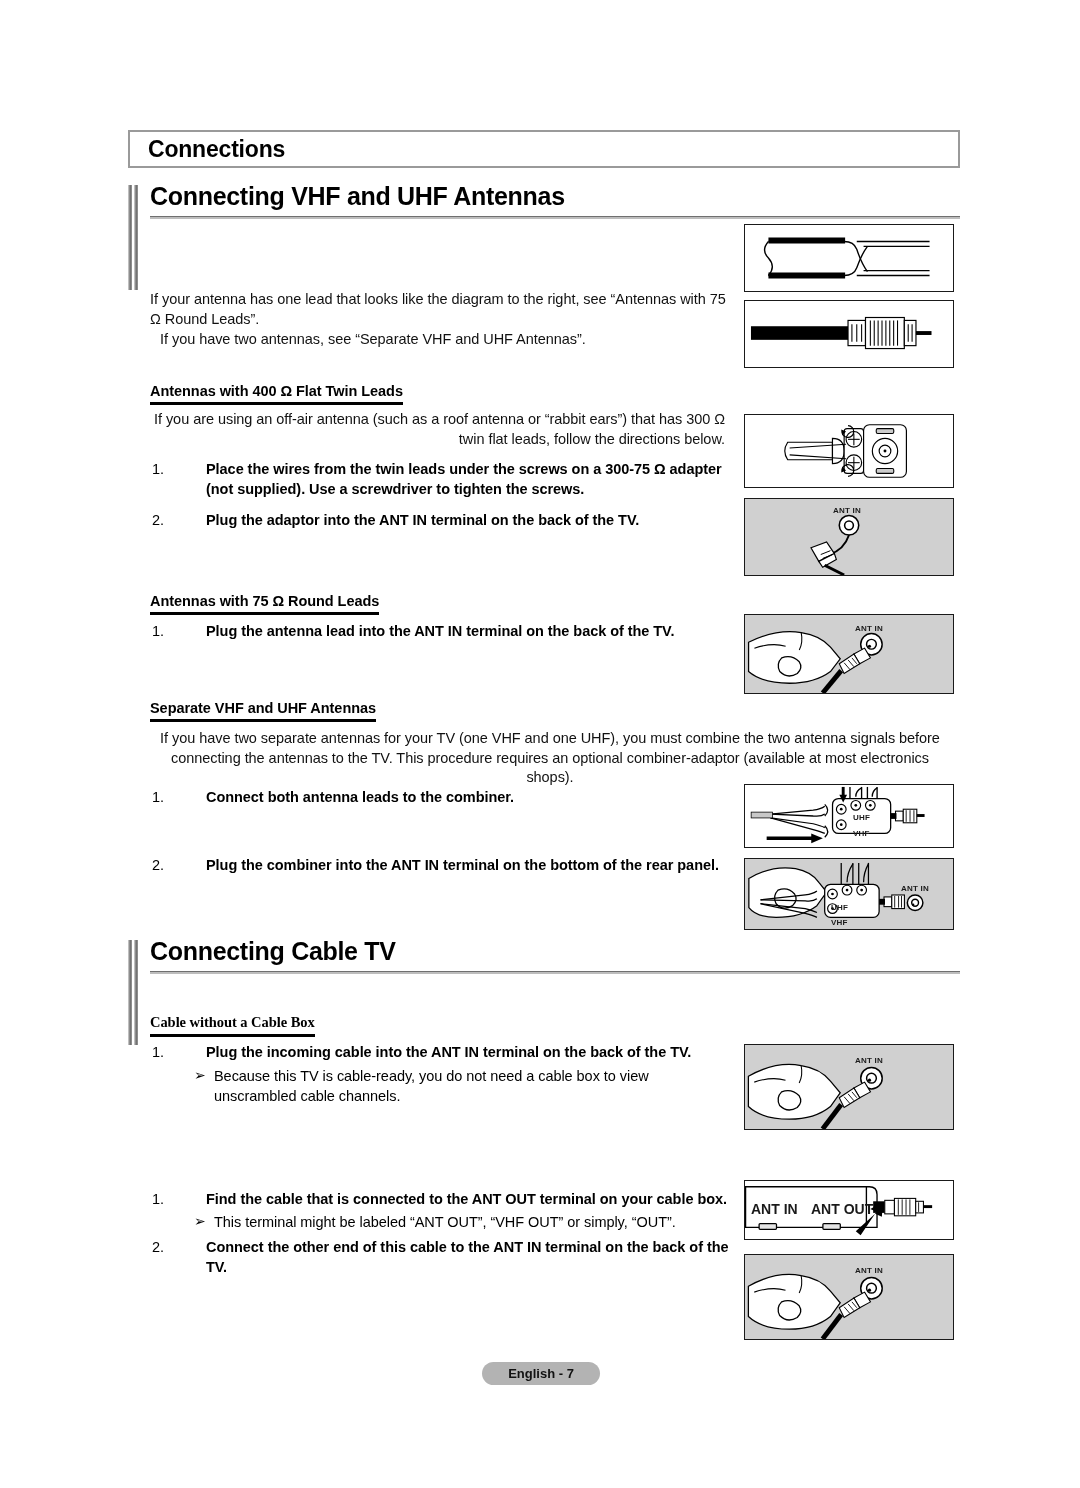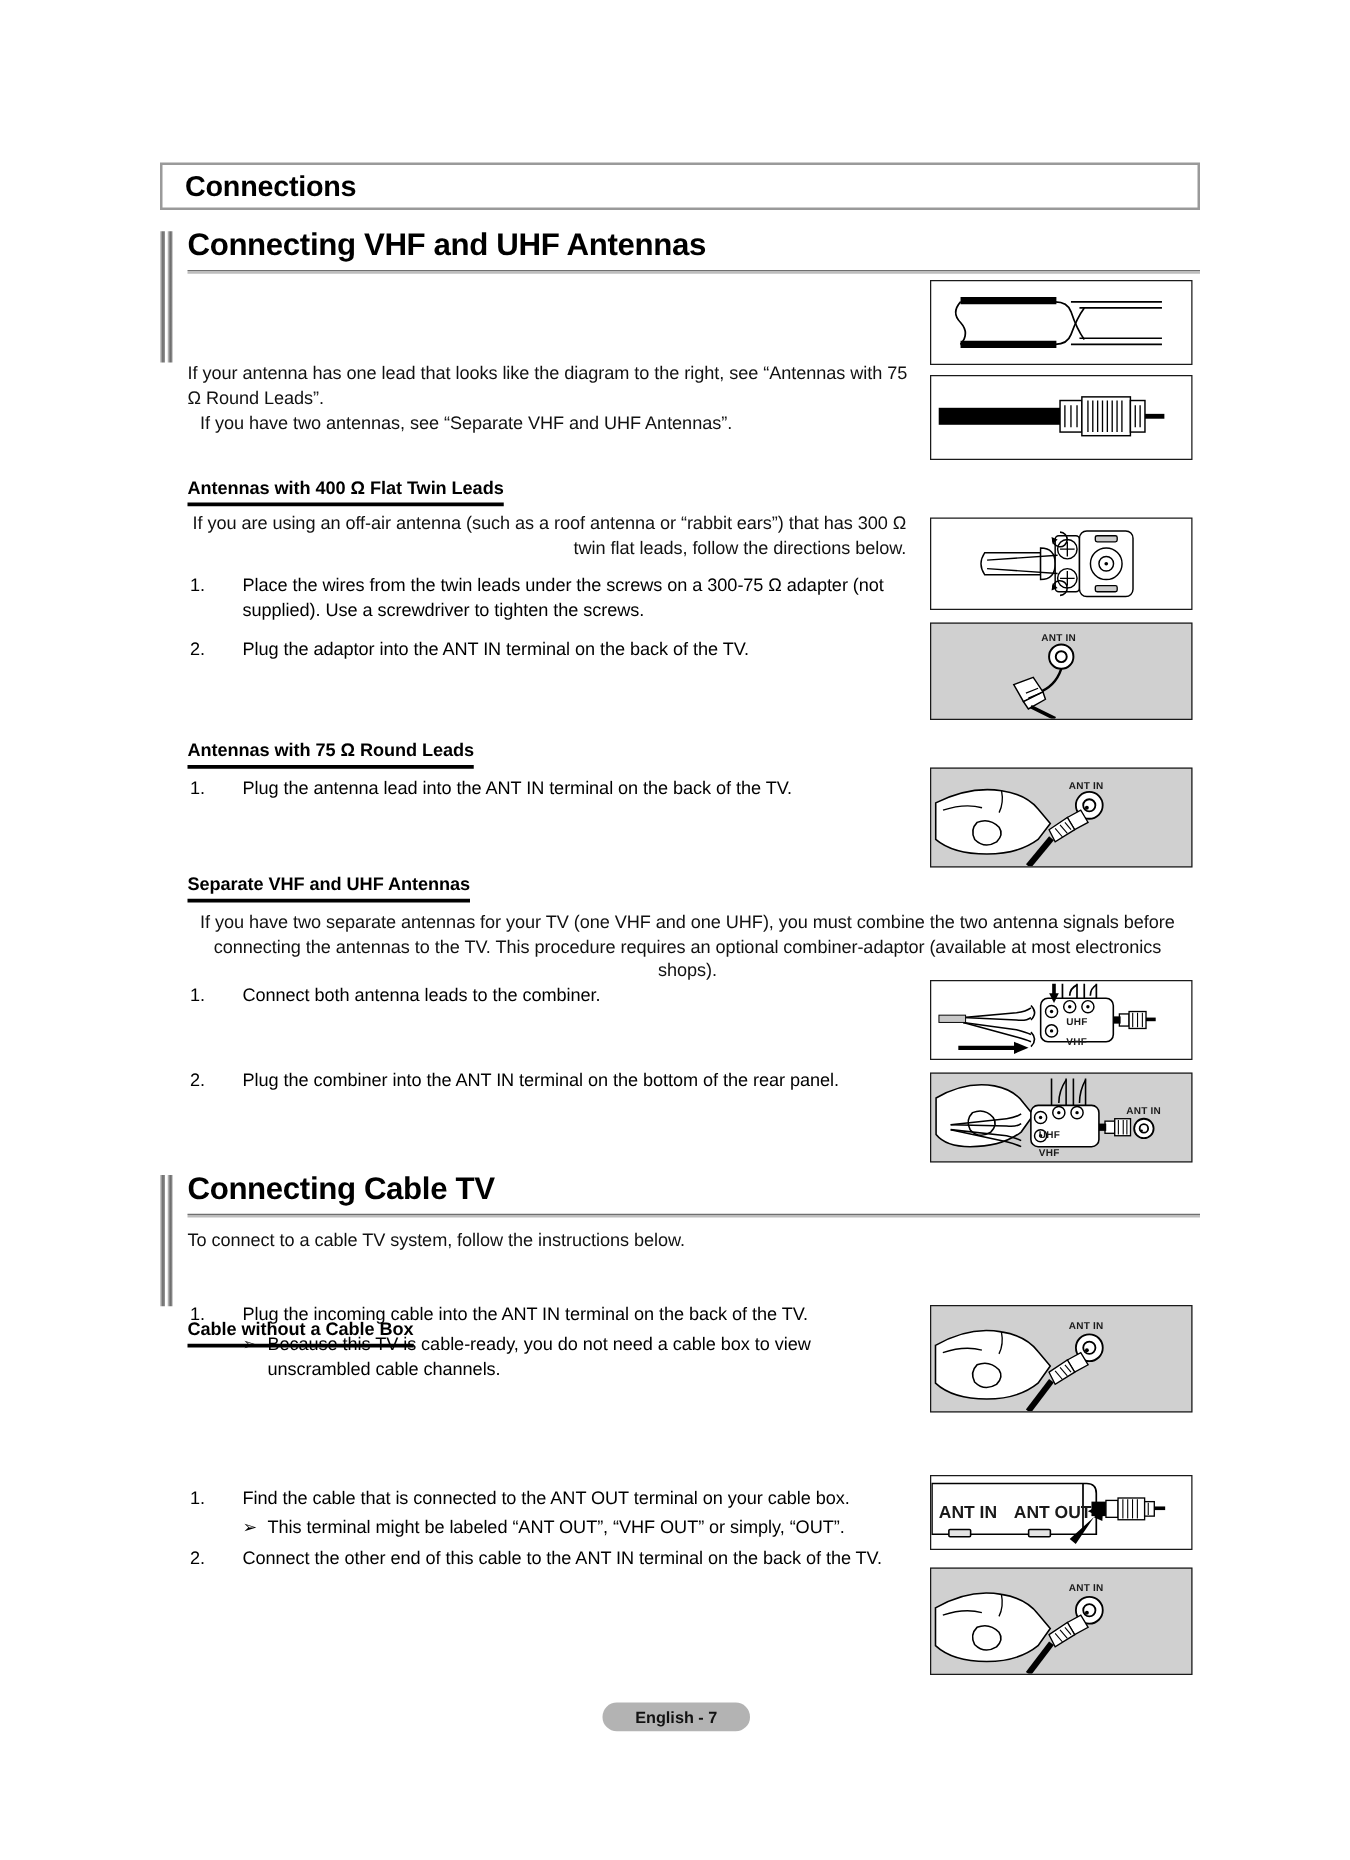--- a/index.html
+++ b/index.html
@@ -105,21 +105,22 @@
     line-height: 19.5px;
     letter-spacing: -0.05px;
   }
   .li .num {
     position: absolute;
     left: 0; top: 0;
     width: 26px;
   }
   .li .txt {
     display: block;
-    margin-left: 42px;
+    margin-left: 54px;
+    font-weight: bold;
   }
   .sub-li {
     position: absolute;
     font-size: 14.5px;
     line-height: 19.5px;
     letter-spacing: -0.05px;
   }
   .sub-li .arw {
     position: absolute;
     left: 0; top: -1px;
@@ -229,23 +230,22 @@
 
   <div class="section" style="top:940px;">
     <div class="sec-bars" style="height:105px;">
       <i class="b1" style="height:105px;"></i>
         <i class="b2" style="height:105px;"></i>
     </div>
     <div class="sec-heading">Connecting Cable TV</div>
     <div class="sec-rule" style="top:31px;"></div>
   </div>
 
-  <div class="para" style="left:150px; top:984px; width:600px;">To connect to a cable TV system, follow the instructions below.</div>
-
-  <div class="subhead" style="left:150px; top:1056px;">Cable without a Cable Box</div>
+
+  <div class="subhead" style="left:150px; top:1014px;font-family:Liberation Serif, serif;">Cable without a Cable Box</div>
 
   <div class="li" style="left:152px; top:1043px; width:575px;">
     <span class="num">1.</span>
     <span class="txt">Plug the incoming cable into the ANT IN terminal on the back of the TV.</span>
   </div>
 
   <div class="sub-li" style="left:194px; top:1067px; width:480px;">
     <span class="arw">➢</span>
     <span class="txt">Because this TV is cable-ready, you do not need a cable box to view unscrambled cable channels.</span>
   </div>

